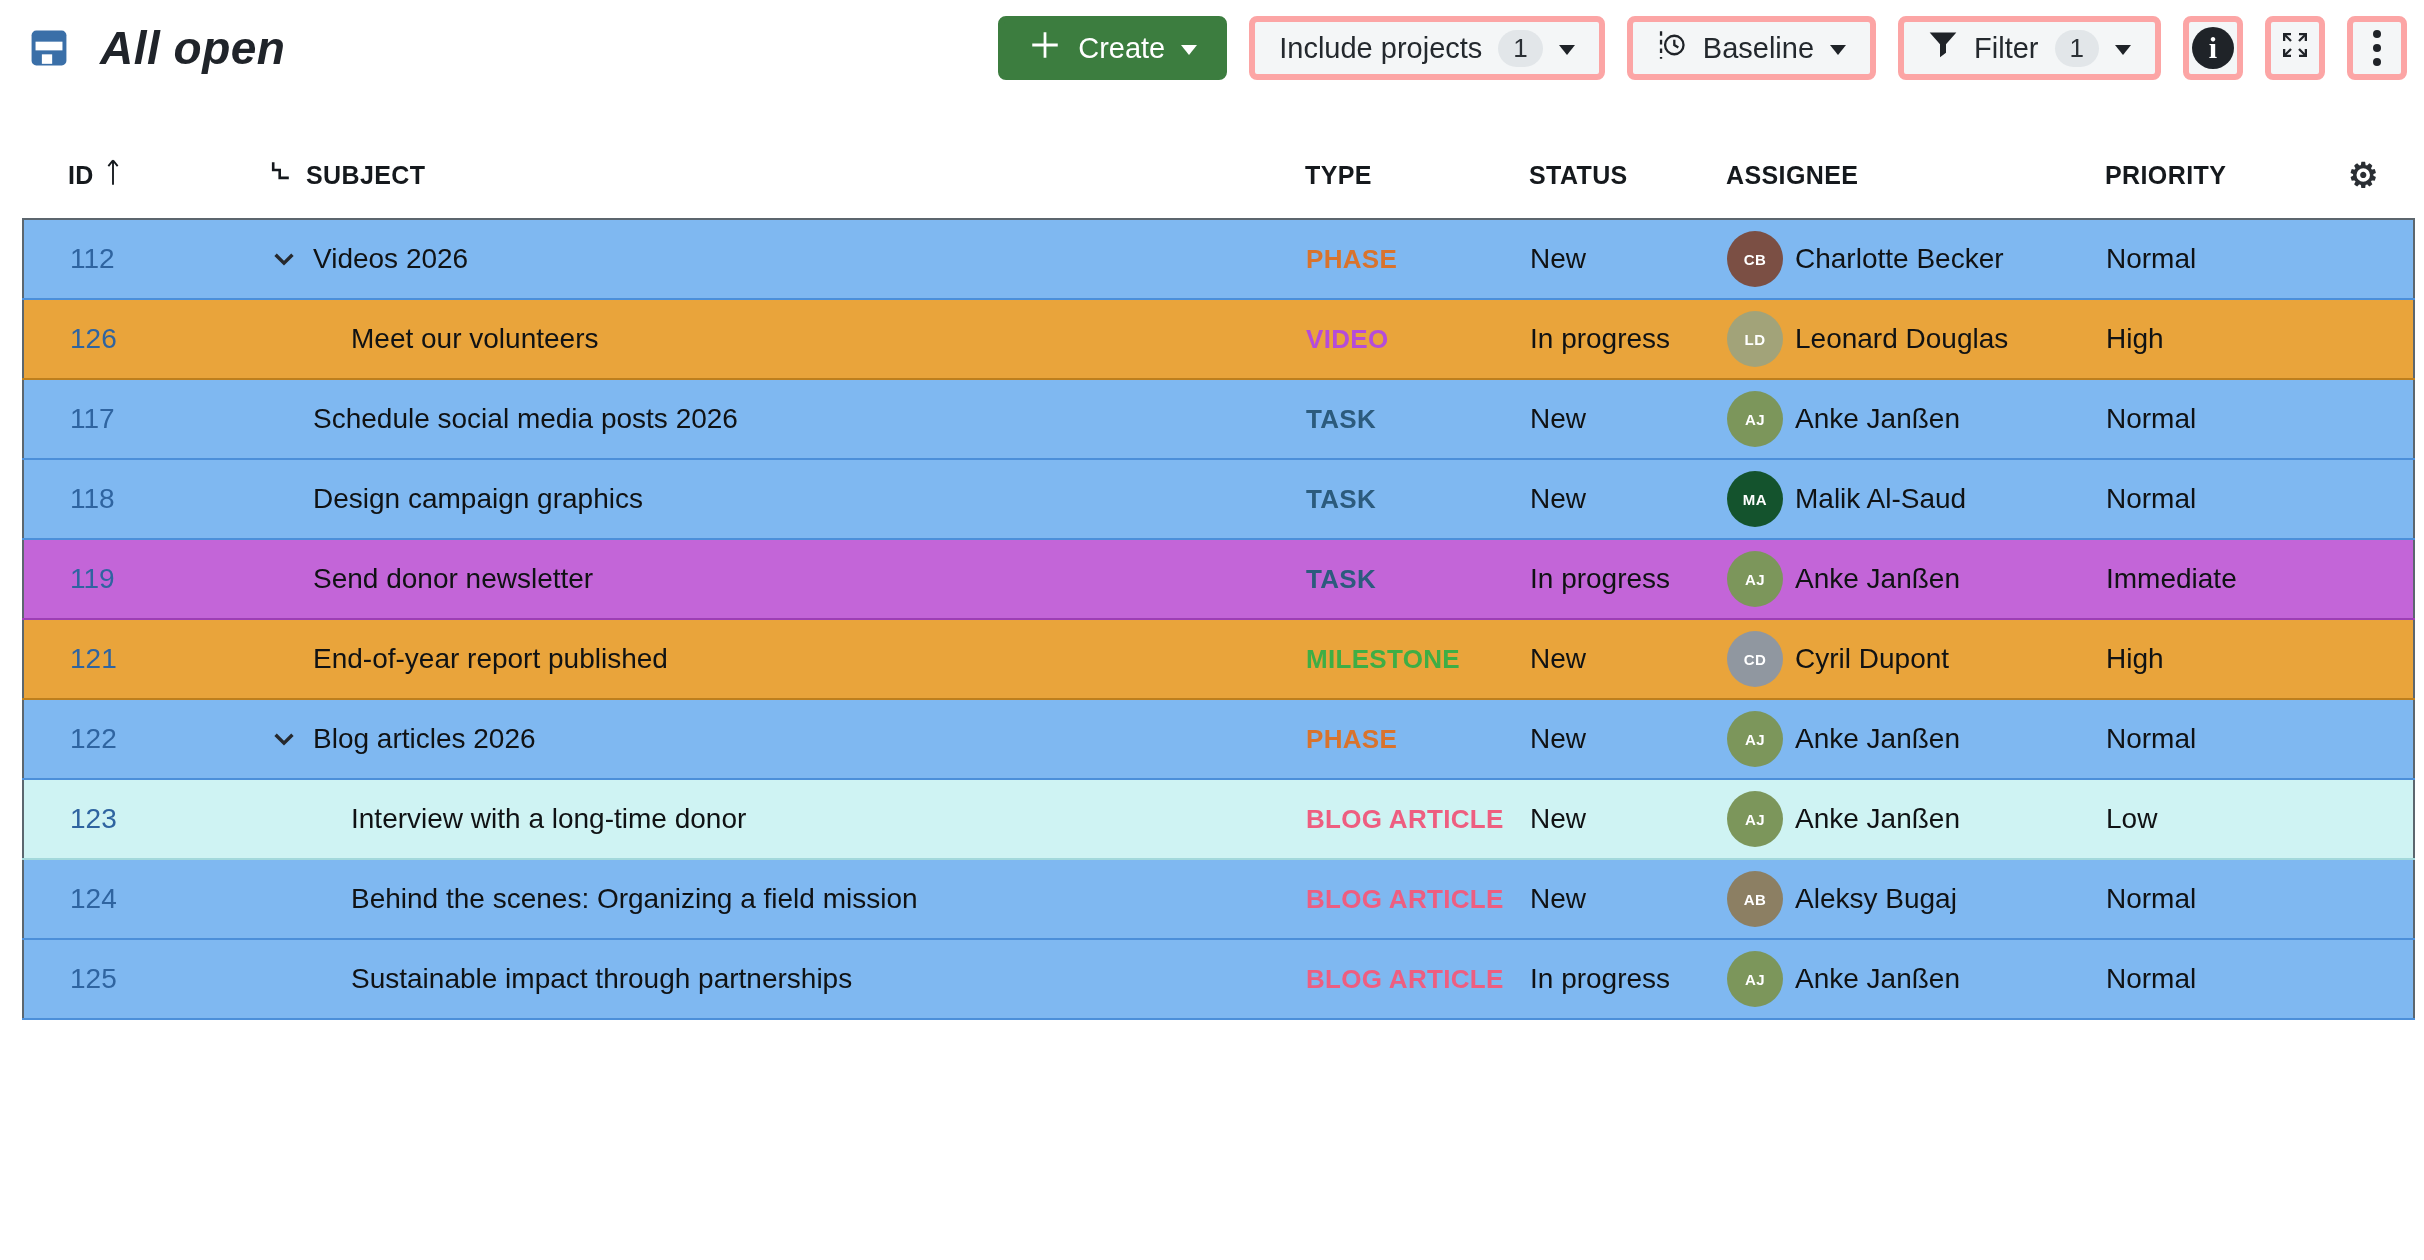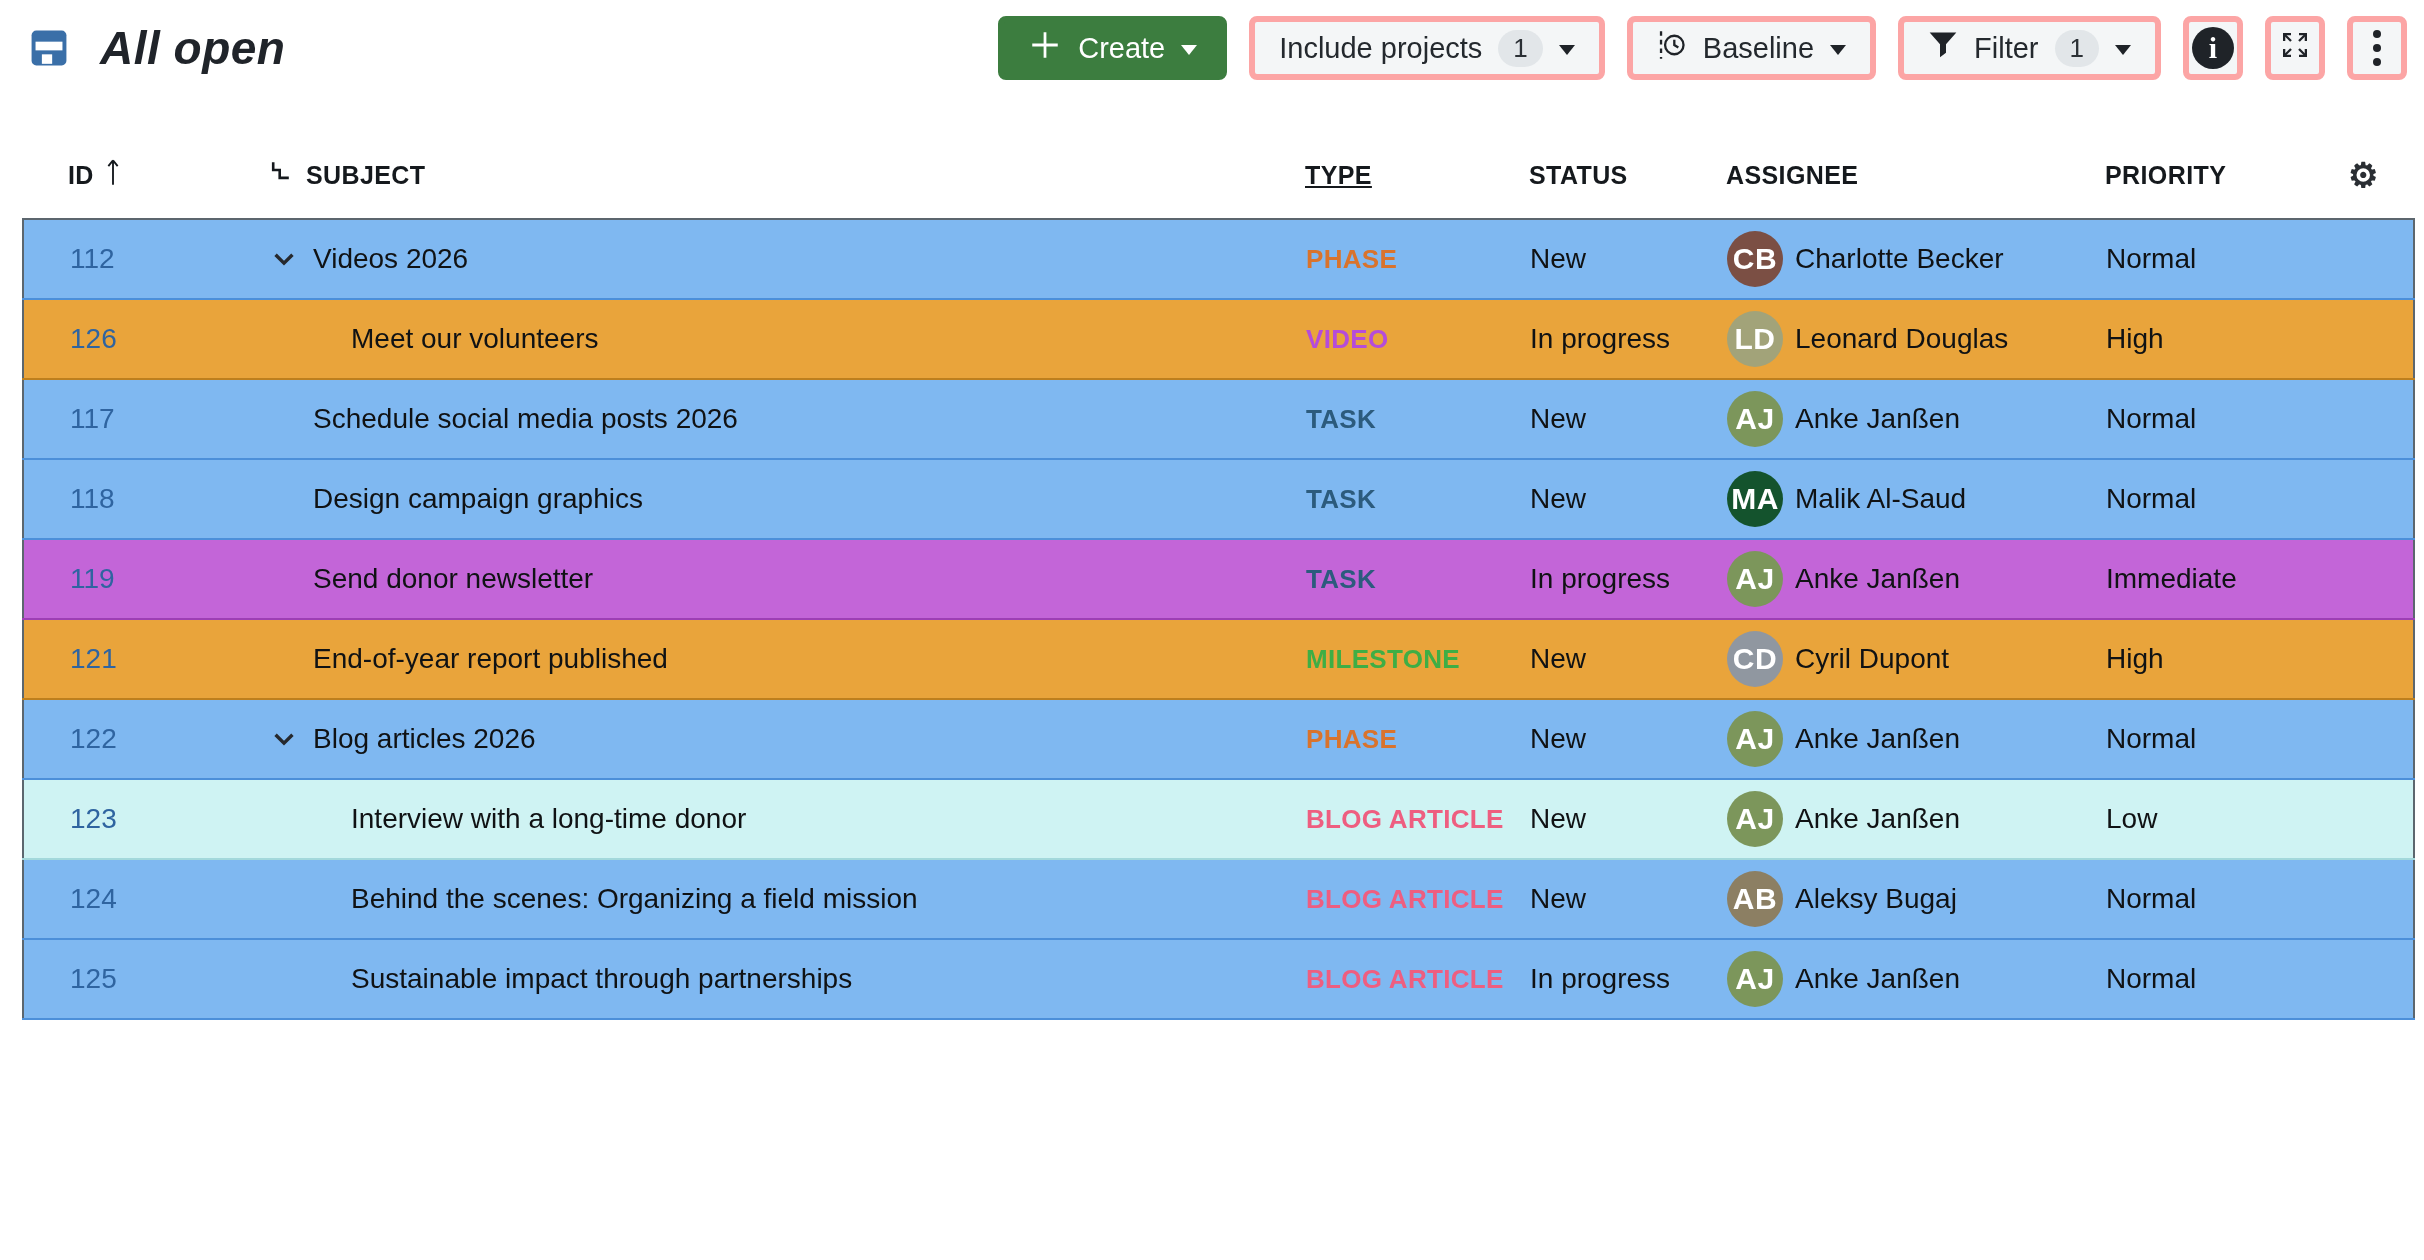--- a/index.html
+++ b/index.html
@@ -32,21 +32,21 @@
   
   .table-zone { padding:0 11px 0 22px; }
   table { table-layout:fixed; border-collapse:collapse; width:2391px; }
   col.c1{width:148px} col.c2{width:1110px} col.c3{width:230px} col.c4{width:205px}
   col.c5{width:365px} col.c6{width:255px} col.c7{width:78px}
 
   .head-table th { height:86px; vertical-align:middle; text-align:left;
     font-size:25px; font-weight:bold; color:#15191D; letter-spacing:.4px; white-space:nowrap; }
   .th-id   { padding-left:46px; }
   .th-sub  { padding-left:98px; }
-  .th-type { padding-left:25px;text-decoration:underline; }
+  .th-type { padding-left:25px; }
   .th-status { padding-left:19px; }
   .th-assignee { padding-left:11px; }
   .th-priority { padding-left:25px; }
   .th-gear { padding-left:13px; }
   .th-inner { display:flex; align-items:center; gap:12px; }
   .gear-glyph { font-size:34px; color:#2A2E33; line-height:1; cursor:pointer; }
 
   .body-table { border-left:2px solid #5C666E; border-right:2px solid #5C666E; border-top:2px solid #5C666E; }
   .body-table tr { height:80px; cursor:pointer; }
   .body-table td { vertical-align:middle; font-size:28px; color:#101214; white-space:nowrap; overflow:hidden; }
@@ -58,21 +58,21 @@
   .chev { width:30px; margin-right:14px; flex:none; display:inline-flex; }
   .chev svg { display:block; }
   .chev-sp { width:44px; flex:none; display:inline-block; }
   .c-type { padding-left:25px; }
   .type-label { font-weight:bold; font-size:26px; letter-spacing:.3px; }
   .c-status { padding-left:19px; }
   .c-assignee { padding-left:11px; }
   .c-assignee .cellflex { display:flex; align-items:center; gap:12px; }
   .avatar { width:56px; height:56px; border-radius:50%; flex:none; color:#fff;
     display:inline-flex; align-items:center; justify-content:center;
-    font-size:30px; font-weight:bold; letter-spacing:.5px; }
+    font-size:15px; font-weight:bold; letter-spacing:.5px; }
   .c-priority { padding-left:25px; }
 </style>
 </head>
 <body>
 
 <header class="topbar">
   <div class="title-wrap">
     <span class="save-icon">
       <svg width="38" height="38" viewBox="0 0 24 24">
         <rect x="1" y="1" width="22" height="22" rx="3" fill="#3A6FA8"></rect>

